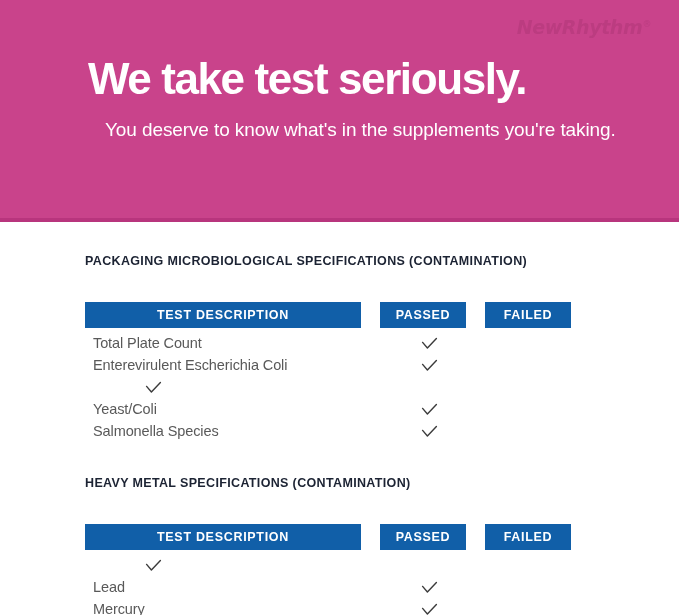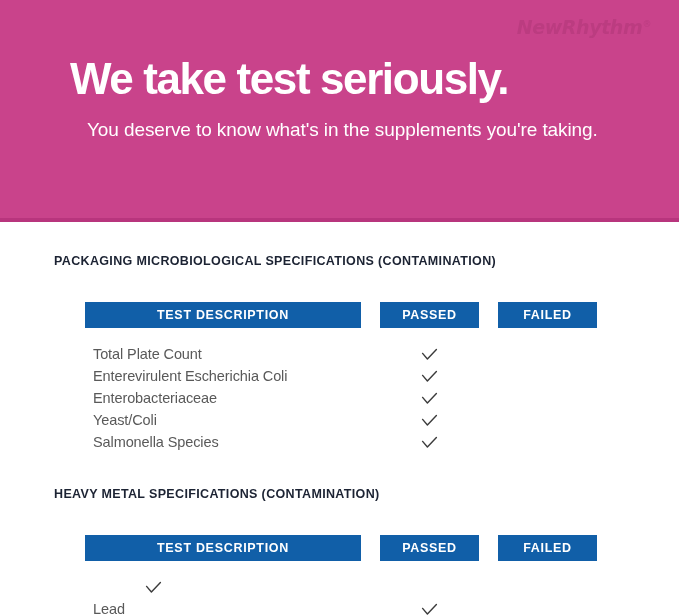--- a/index.html
+++ b/index.html
@@ -36,21 +36,21 @@
     color: #bb3c80;
     user-select: none;
   }
   .brand-logo .tm {
     font-size: 9px;
     vertical-align: super;
     font-style: normal;
     font-weight: 400;
   }
   .banner-inner {
-    padding: 56px 0 0 70px;
+    padding: 56px 0 0 88px;
   }
   .headline {
     margin: 0;
     font-size: 44px;
     line-height: 1.06;
     font-weight: 700;
     color: #ffffff;
     letter-spacing: -1.4px;
   }
   .subheadline {
@@ -64,21 +64,21 @@
   }
 
   
   .content {
     padding: 32px 0 0 0;
   }
   .section {
     margin-bottom: 34px;
   }
   .section-heading {
-    margin: 0 0 12px 54px;
+    margin: 0 0 12px 85px;
     font-size: 12.5px;
     font-weight: 700;
     letter-spacing: 0.35px;
     color: #1c2333;
     text-transform: uppercase;
   }
 
   .table {
     margin-left: 85px;
     width: 512px;
@@ -95,25 +95,25 @@
     font-weight: 700;
     letter-spacing: 0.7px;
     text-transform: uppercase;
     height: 26px;
     display: flex;
     align-items: center;
     justify-content: center;
   }
   .th-desc { width: 276px; }
   .th-gap  { width: 19px; }
-  .th-pass { width: 99px; }
-  .th-fail { width: 99px; text-align: right; }
+  .th-pass { width: 86px; }
+  .th-fail { width: 86px; text-align: right; }
 
   .table-body {
-    padding-top: 15px;
+    padding-top: 4px;
   }
   .row {
     display: flex;
     align-items: center;
     height: 22px;
   }
   .row-label {
     width: 276px;
     padding-left: 8px;
     box-sizing: border-box;
@@ -185,21 +185,20 @@
               <div class="row-gap"></div>
               <div class="cell-pass">
                 <svg class="check" viewBox="0 0 17 13">
                   <path d="M1.6 5.4 L6.4 11 L15.4 1.4"></path>
                 </svg>
               </div>
               <div class="row-gap"></div>
               <div class="cell-fail"></div>
             </div>
             <div class="row">
-              <div class="row-label">Enterobacteriaceae</div>
               <div class="row-gap"></div>
               <div class="cell-pass">
                 <svg class="check" viewBox="0 0 17 13">
                   <path d="M1.6 5.4 L6.4 11 L15.4 1.4"></path>
                 </svg>
               </div>
               <div class="row-gap"></div>
               <div class="cell-fail"></div>
             </div>
             <div class="row">

